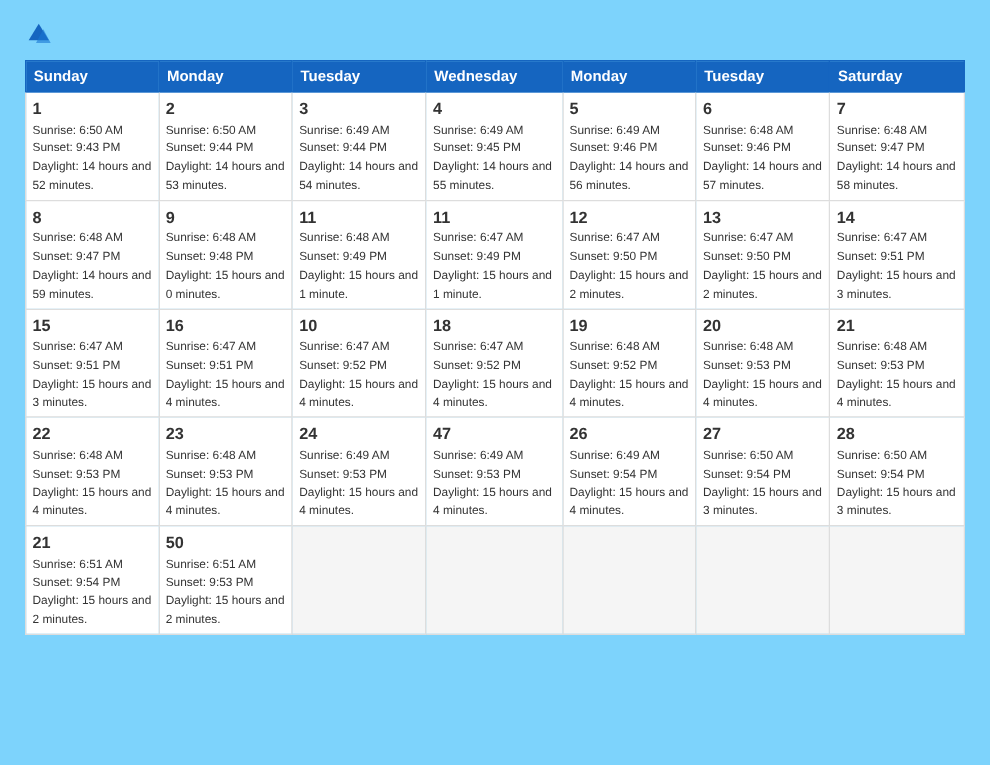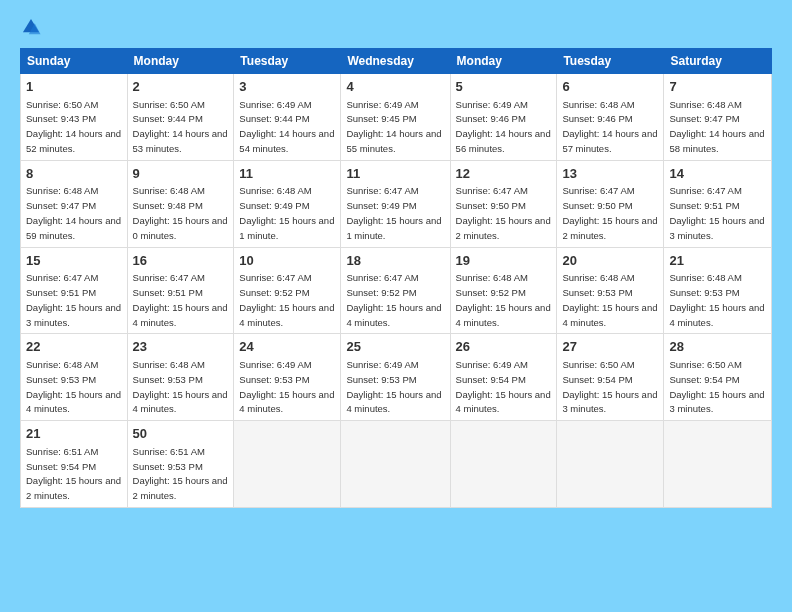--- a/index.html
+++ b/index.html
@@ -214,21 +214,21 @@
       </td>
           <td>
         <span class="day-number">23</span>
         <span class="day-detail">Sunrise: 6:48 AM<br>Sunset: 9:53 PM<br>Daylight: 15 hours and 4 minutes.</span>
       </td>
           <td>
         <span class="day-number">24</span>
         <span class="day-detail">Sunrise: 6:49 AM<br>Sunset: 9:53 PM<br>Daylight: 15 hours and 4 minutes.</span>
       </td>
           <td>
-        <span class="day-number">25</span>
+        <span class="day-number">47</span>
         <span class="day-detail">Sunrise: 6:49 AM<br>Sunset: 9:53 PM<br>Daylight: 15 hours and 4 minutes.</span>
       </td>
           <td>
         <span class="day-number">26</span>
         <span class="day-detail">Sunrise: 6:49 AM<br>Sunset: 9:54 PM<br>Daylight: 15 hours and 4 minutes.</span>
       </td>
           <td>
         <span class="day-number">27</span>
         <span class="day-detail">Sunrise: 6:50 AM<br>Sunset: 9:54 PM<br>Daylight: 15 hours and 3 minutes.</span>
       </td>

